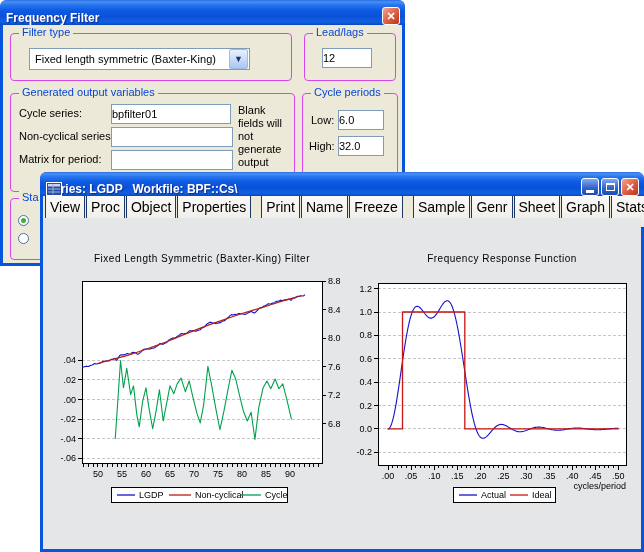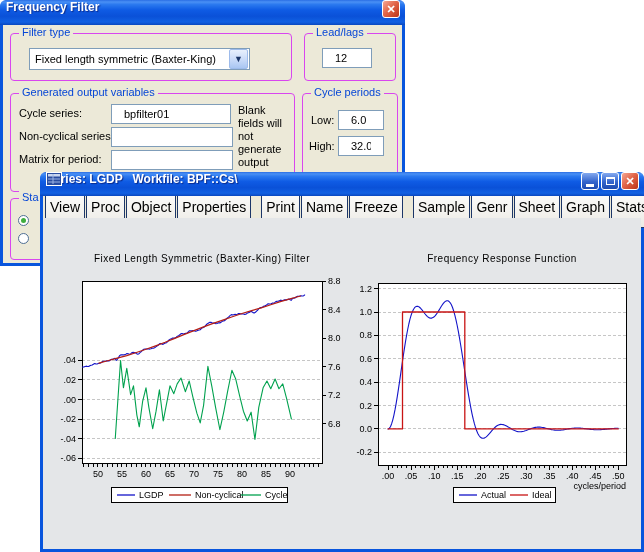--- a/index.html
+++ b/index.html
@@ -2,34 +2,34 @@
 <html><head>
 <meta charset="utf-8">
 <style>
   html,body{margin:0;padding:0}
   body{width:644px;height:552px;position:relative;overflow:hidden;background:#fff;
        font-family:"Liberation Sans",sans-serif;font-size:11px;color:#000}
   .win{position:absolute;box-sizing:border-box;border:3px solid #0855dd;border-top:none;
        border-radius:8px 8px 0 0;background:#ECE9D8}
   .titlebar{position:relative;height:25px;border-radius:6px 6px 0 0;margin:0 -3px;
        background:linear-gradient(180deg,#2a6ee4 0%,#4a90f5 8%,#2b79ef 18%,#0f5be4 40%,#0a51d8 65%,#1160e2 88%,#0947bf 100%);
-       display:flex;align-items:flex-start;padding:0 5px 0 6px}
+       display:flex;align-items:flex-end;padding:0 5px 0 6px}
   .titlebar .title{color:#fff;font-weight:bold;font-size:12px;white-space:pre;
        text-shadow:1px 1px 1px #0a2a8c;flex:1 1 auto;overflow:hidden}
   .cap-btn{width:18px;height:18px;border:1px solid #fff;border-radius:3px;box-sizing:border-box;
        margin-left:2px;display:flex;align-items:center;justify-content:center;
        color:#fff;font-size:11px;font-weight:bold;line-height:1}
   .cap-close{background:linear-gradient(135deg,#f4a896 0%,#e2664a 45%,#bc3317 100%)}
   .cap-blue{background:linear-gradient(180deg,#84a9ef 0%,#3465cc 55%,#1e4bb0 100%)}
   .glyph-min{width:8px;height:3px;background:#fff;margin-top:9px}
   .glyph-max{width:9px;height:8px;border:1px solid #fff;border-top:2px solid #fff;box-sizing:border-box}
   .group{position:absolute;border:1px solid #d946ef;border-radius:4px}
   .glabel{position:absolute;top:-8px;left:8px;background:#ECE9D8;padding:0 3px;color:#0646d6}
   .xp-input{position:absolute;box-sizing:border-box;border:1px solid #7f9db9;background:#fff;
-       font-family:"Liberation Sans",sans-serif;font-size:11px;padding:2px 12px;height:20px}
+       font-family:"Liberation Sans",sans-serif;font-size:11px;padding:2px 0;height:20px}
   .flabel{position:absolute;white-space:nowrap}
   .combo{position:absolute;box-sizing:border-box;border:1px solid #7f9db9;background:#fff;
        height:22px;display:flex;align-items:center}
   .combo-text{flex:1;padding:0 5px;white-space:nowrap;overflow:hidden}
   .combo-arrow{width:17px;height:18px;margin:1px;border-radius:2px;border:1px solid #9dbbeb;
        background:linear-gradient(180deg,#e8f0fd 0%,#cbdcf9 50%,#a9c6f2 100%);
        display:flex;align-items:center;justify-content:center;color:#1c3668;font-size:9px}
   .radio{position:absolute;width:11px;height:11px;border:1px solid #4f6f94;border-radius:50%;
        background:#fff;box-sizing:border-box}
   .radio .dot{position:absolute;left:2px;top:2px;width:5px;height:5px;border-radius:50%;background:#3fae3f}

